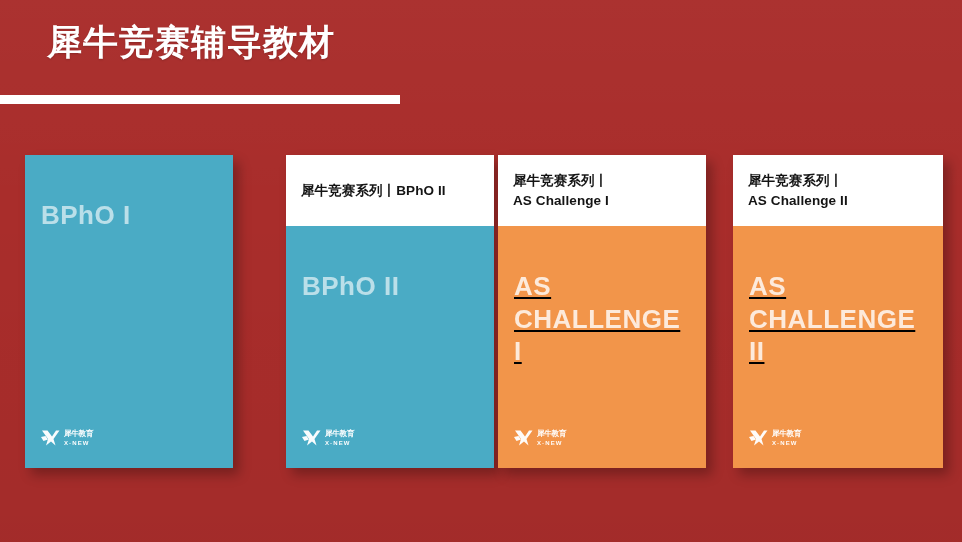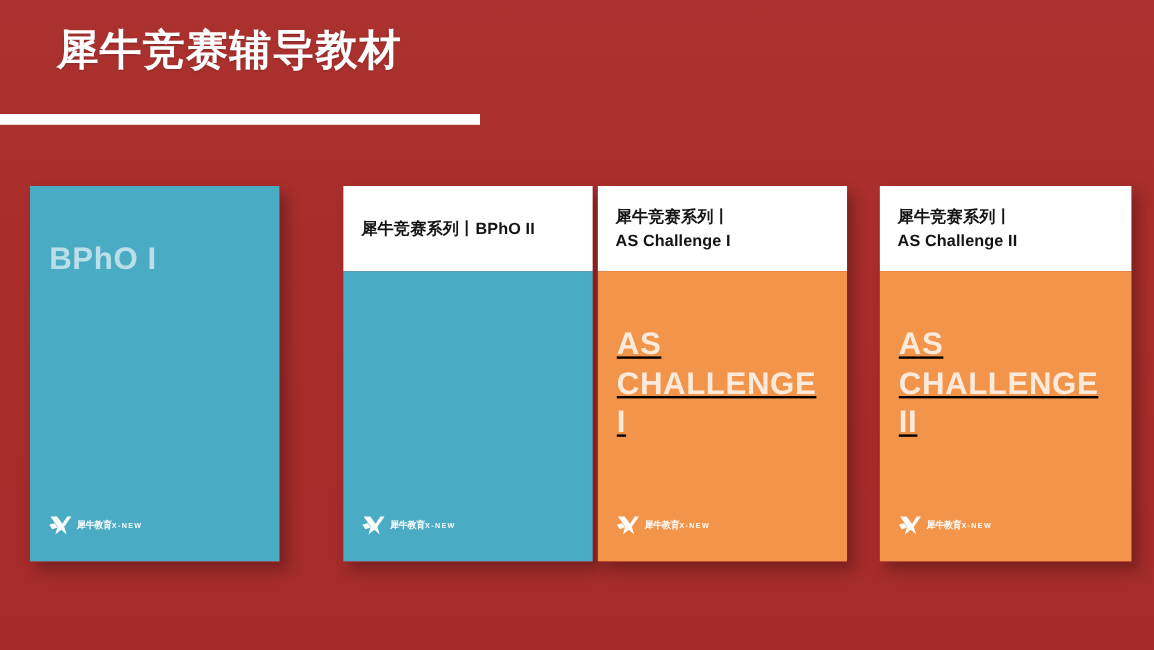--- a/index.html
+++ b/index.html
@@ -130,21 +130,21 @@
 
   .logo-mark {
     width: 19px;
     height: 16px;
     display: block;
     flex: 0 0 auto;
   }
 
   .logo-words {
     display: flex;
-    flex-direction: row;
+    flex-direction: column;
     line-height: 1;
   }
 
   .logo-cn {
     color: #ffffff;
     font-size: 7.5px;
     font-weight: bold;
     letter-spacing: -0.2px;
     transform: scale(1, 1.05);
     transform-origin: left center;
@@ -184,20 +184,21 @@
           </div>
         </div>
       </div>
     </div>
 
     <div class="card c1 teal">
       <div class="card-head">
         <span class="card-head-text">犀牛竞赛系列丨BPhO II</span>
       </div>
       <div class="card-body">
+        <div class="card-body-title">BPhO  II</div>
         <div class="card-logo">
           <svg class="logo-mark" viewBox="0 0 38 32">
             <path d="M2 1 L13 1 L22 13 L30 1 L37 1 L25 18 L29 31 L20 23 L10 31 L14 18 Z" fill="#ffffff"></path>
             <path d="M0 14 L9 12 L14 19 L5 22 Z" fill="#ffffff"></path>
           </svg>
           <div class="logo-words">
             <span class="logo-cn">犀牛教育</span>
             <span class="logo-en">X-NEW</span>
           </div>
         </div>

